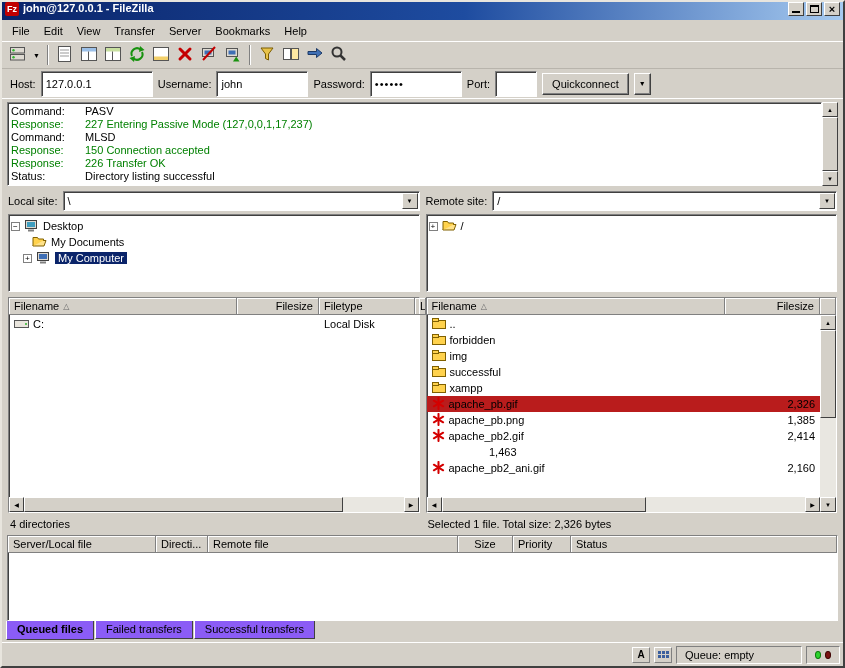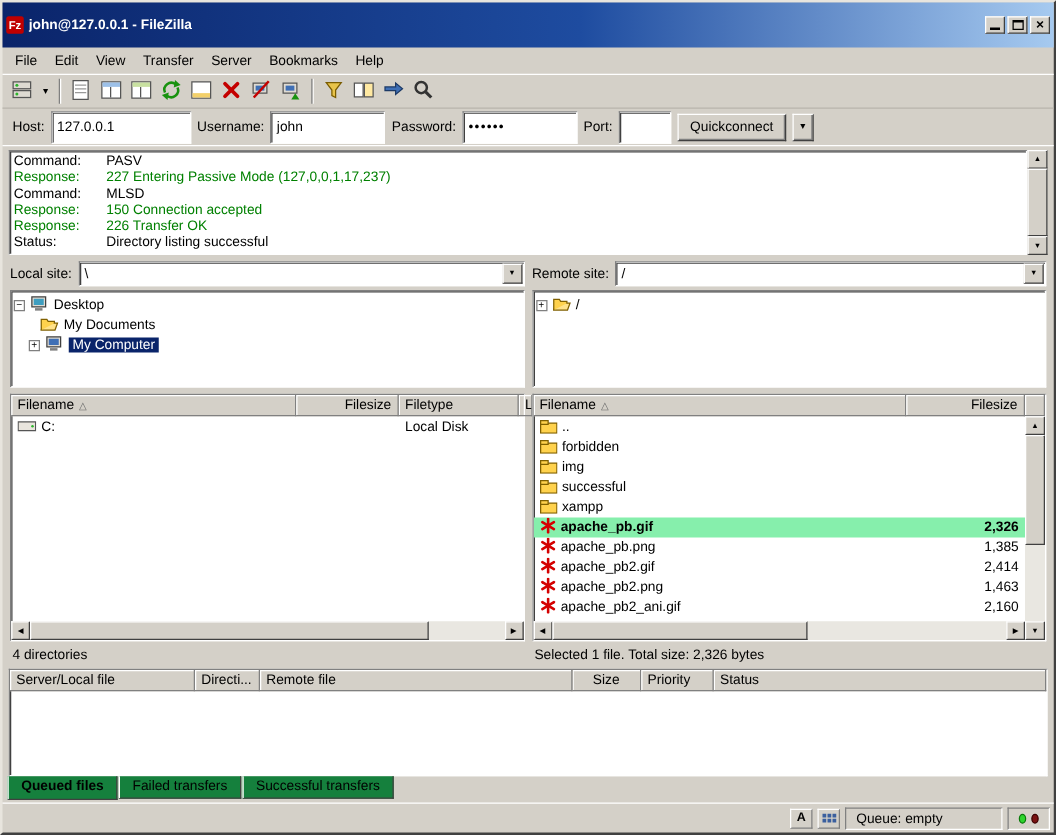--- a/index.html
+++ b/index.html
@@ -2,21 +2,21 @@
 <html><head>
 <meta charset="utf-8">
 <style>
   *{box-sizing:border-box;margin:0;padding:0;}
   html,body{width:845px;height:668px;overflow:hidden;}
   body{font-family:"Liberation Sans",sans-serif;font-size:11px;color:#000;background:#d4d0c8;}
   .window{width:845px;height:668px;display:flex;flex-direction:column;background:#d4d0c8;
           border:2px solid;border-color:#e8e5de #404040 #404040 #e8e5de;}
 
   
-  .titlebar{flex:none;height:36px;display:flex;align-items:center;padding:0 3px;
+  .titlebar{flex:none;height:18px;display:flex;padding:0 3px;
             background:linear-gradient(90deg,#0a246a 0%,#1e4ca0 55%,#a6caf0 100%);color:#fff;}
   .app-icon{width:14px;height:14px;flex:none;background:#c00000;color:#fff;font-size:9px;font-weight:bold;
             line-height:14px;text-align:center;border-radius:2px;margin-right:4px;}
   .title-text{flex:1;font-weight:bold;white-space:nowrap;overflow:hidden;}
   .winbtn{flex:none;width:16px;height:14px;margin-left:2px;background:#d4d0c8;border:1px solid;
           border-color:#fff #404040 #404040 #fff;position:relative;padding:0;cursor:default;}
   .glyph-min{position:absolute;left:3px;bottom:2px;width:8px;height:2px;background:#000;}
   .glyph-max{position:absolute;left:3px;top:2px;width:9px;height:8px;border:1px solid #000;border-top-width:2px;}
   .glyph-close{display:block;font-size:11px;font-weight:bold;line-height:12px;text-align:center;color:#000;}
 
@@ -76,38 +76,38 @@
   .listbox{flex:1;display:flex;flex-direction:column;background:#fff;border:1px solid;
            border-color:#808080 #fff #fff #808080;box-shadow:inset 1px 1px 0 #404040;min-height:0;}
   .lheader{flex:none;display:flex;height:17px;background:#d4d0c8;}
   .hcell{border-right:1px solid #808080;border-bottom:1px solid #808080;box-shadow:inset 1px 1px 0 #fff;
          padding:1px 5px;display:flex;align-items:center;gap:4px;overflow:hidden;white-space:nowrap;}
   .hcell.right{justify-content:flex-end;}
   .sort{font-size:8px;color:#6a6a6a;}
   .listmid{flex:1;display:flex;min-height:0;}
   .lbody{flex:1;overflow:hidden;padding-top:1px;}
   .lrow{display:flex;align-items:center;height:16px;white-space:nowrap;}
-  .lrow.selected{background:#86efac;font-weight:bold;}
+  .lrow.selected{background:#b91c1c;}
   .cell{overflow:hidden;display:flex;align-items:center;gap:4px;padding:0 5px;}
   .c-name{width:228px;flex:none;} .c-size{width:82px;flex:none;justify-content:flex-end;}
   .c-type{width:96px;flex:none;} .c-last{flex:1;}
   .r-name{flex:1;} .r-size{width:95px;flex:none;justify-content:flex-end;}
   .status-row{flex:none;height:18px;display:flex;align-items:center;padding:3px 2px 0 2px;}
 
   
   .queuewrap{flex:none;height:88px;display:flex;flex-direction:column;padding:2px 5px 0 5px;}
   .queuebox{flex:1;display:flex;flex-direction:column;background:#fff;border:1px solid;
             border-color:#808080 #fff #fff #808080;box-shadow:inset 1px 1px 0 #404040;}
   .q-c0{width:148px;flex:none;} .q-c1{width:52px;flex:none;} .q-c2{width:250px;flex:none;}
   .q-c3{width:55px;flex:none;justify-content:center;} .q-c4{width:58px;flex:none;} .q-c5{flex:1;}
   .qbody{flex:1;}
 
   
   .tabsrow{flex:none;height:21px;display:flex;align-items:flex-start;padding:0 4px;gap:1px;}
-  .tab{background:#15803d;border:1px solid;border-color:#d4d0c8 #404040 #404040 #fff;border-top:none;
+  .tab{background:#8b5cf6;border:1px solid;border-color:#d4d0c8 #404040 #404040 #fff;border-top:none;
        padding:2px 10px 3px 10px;color:#000;font:11px "Liberation Sans",sans-serif;}
   .tab.active{font-weight:bold;padding-bottom:4px;}
 
   
   .statusbar{flex:none;height:24px;display:flex;align-items:center;gap:4px;padding:2px 3px;border-top:1px solid #fff;}
   .sb-spacer{flex:1;}
   .sb-icon{width:18px;height:16px;display:flex;align-items:center;justify-content:center;
            border:1px solid;border-color:#fff #808080 #808080 #fff;background:#d4d0c8;font-size:10px;font-weight:bold;}
   .kb{display:grid;grid-template-columns:repeat(3,3px);grid-gap:1px;}
   .kb i{width:3px;height:3px;background:#3a5f9e;}
@@ -487,30 +487,20 @@
                           <path d="M7 1 L7 13"></path>
                           <path d="M2 4 L12 10"></path>
                           <path d="M2 10 L12 4"></path>
                         </g>
                       </svg></span>
                     <span>apache_pb2.gif</span>
                   </span>
                 <span class="cell r-size">2,414</span>
               </div>
               <div class="lrow">
-                <span class="cell r-name">
-                    <span class="ficon"><svg width="13" height="13" viewBox="0 0 14 14">
-                        <g stroke="#d40000" stroke-width="2.2" stroke-linecap="round">
-                          <path d="M7 1 L7 13"></path>
-                          <path d="M2 4 L12 10"></path>
-                          <path d="M2 10 L12 4"></path>
-                        </g>
-                      </svg></span>
-                    <span>apache_pb2.png</span>
-                  </span>
                 <span class="cell r-size">1,463</span>
               </div>
               <div class="lrow">
                 <span class="cell r-name">
                     <span class="ficon"><svg width="13" height="13" viewBox="0 0 14 14">
                         <g stroke="#d40000" stroke-width="2.2" stroke-linecap="round">
                           <path d="M7 1 L7 13"></path>
                           <path d="M2 4 L12 10"></path>
                           <path d="M2 10 L12 4"></path>
                         </g>

